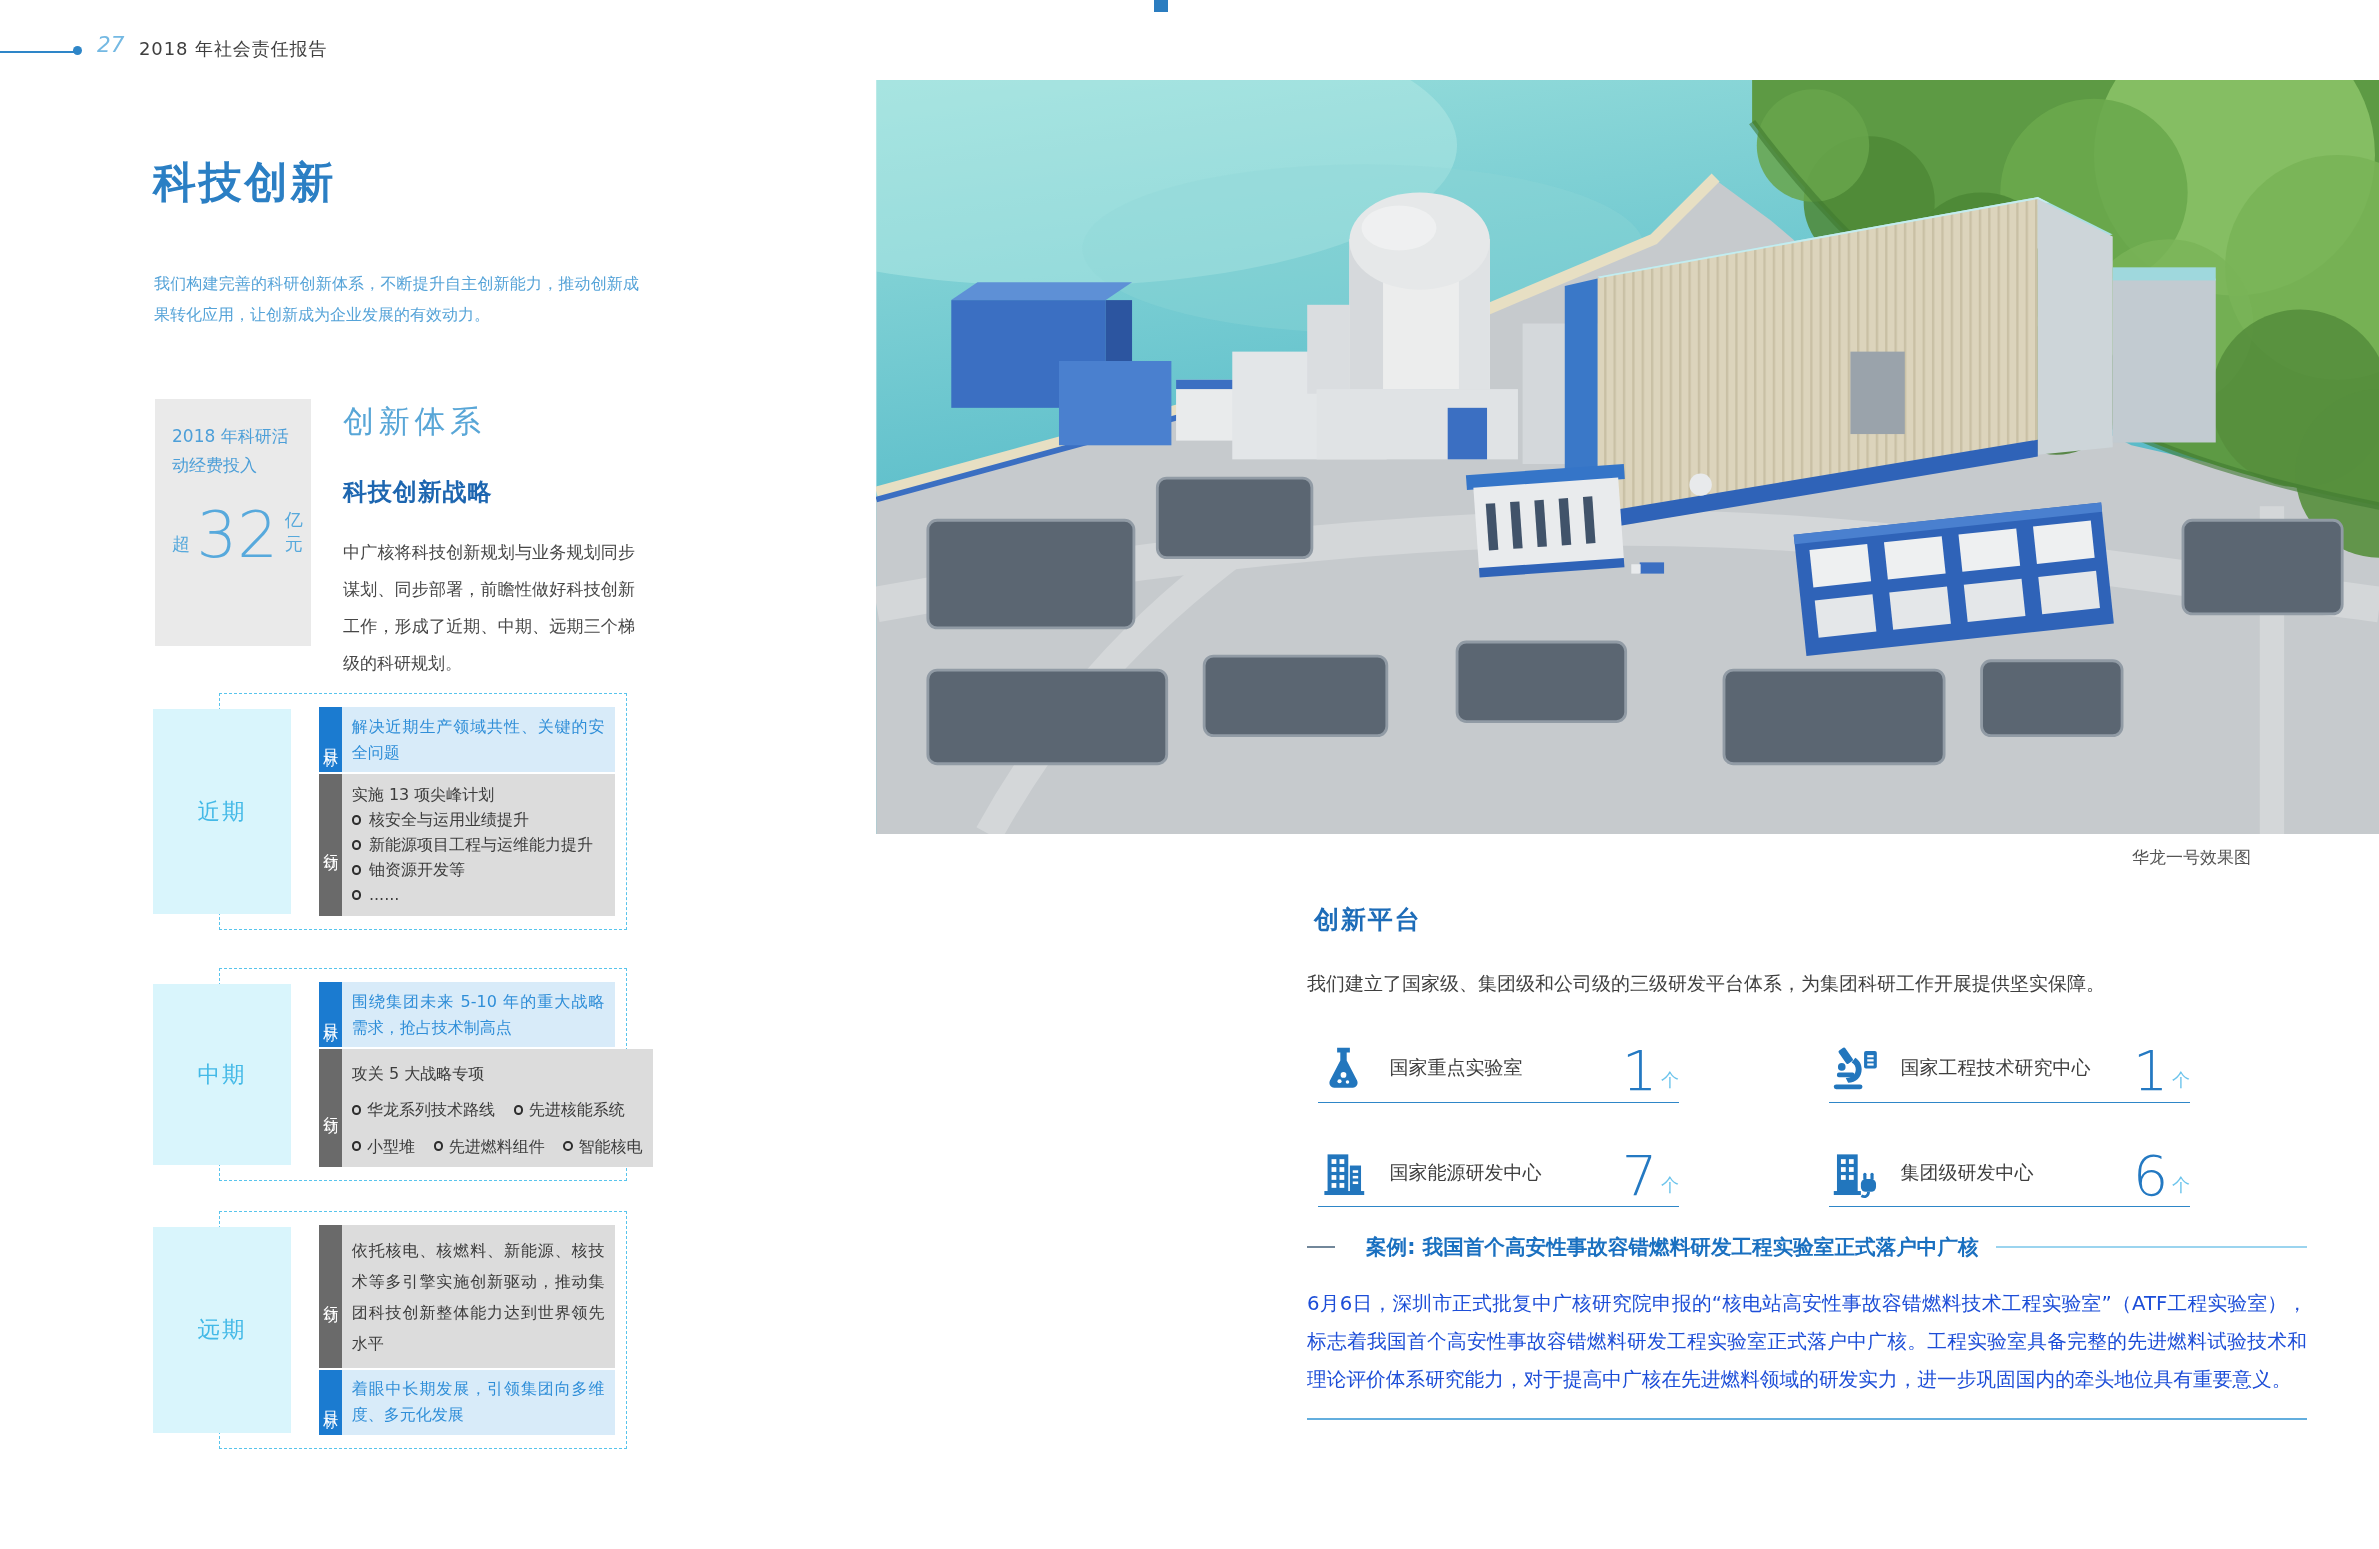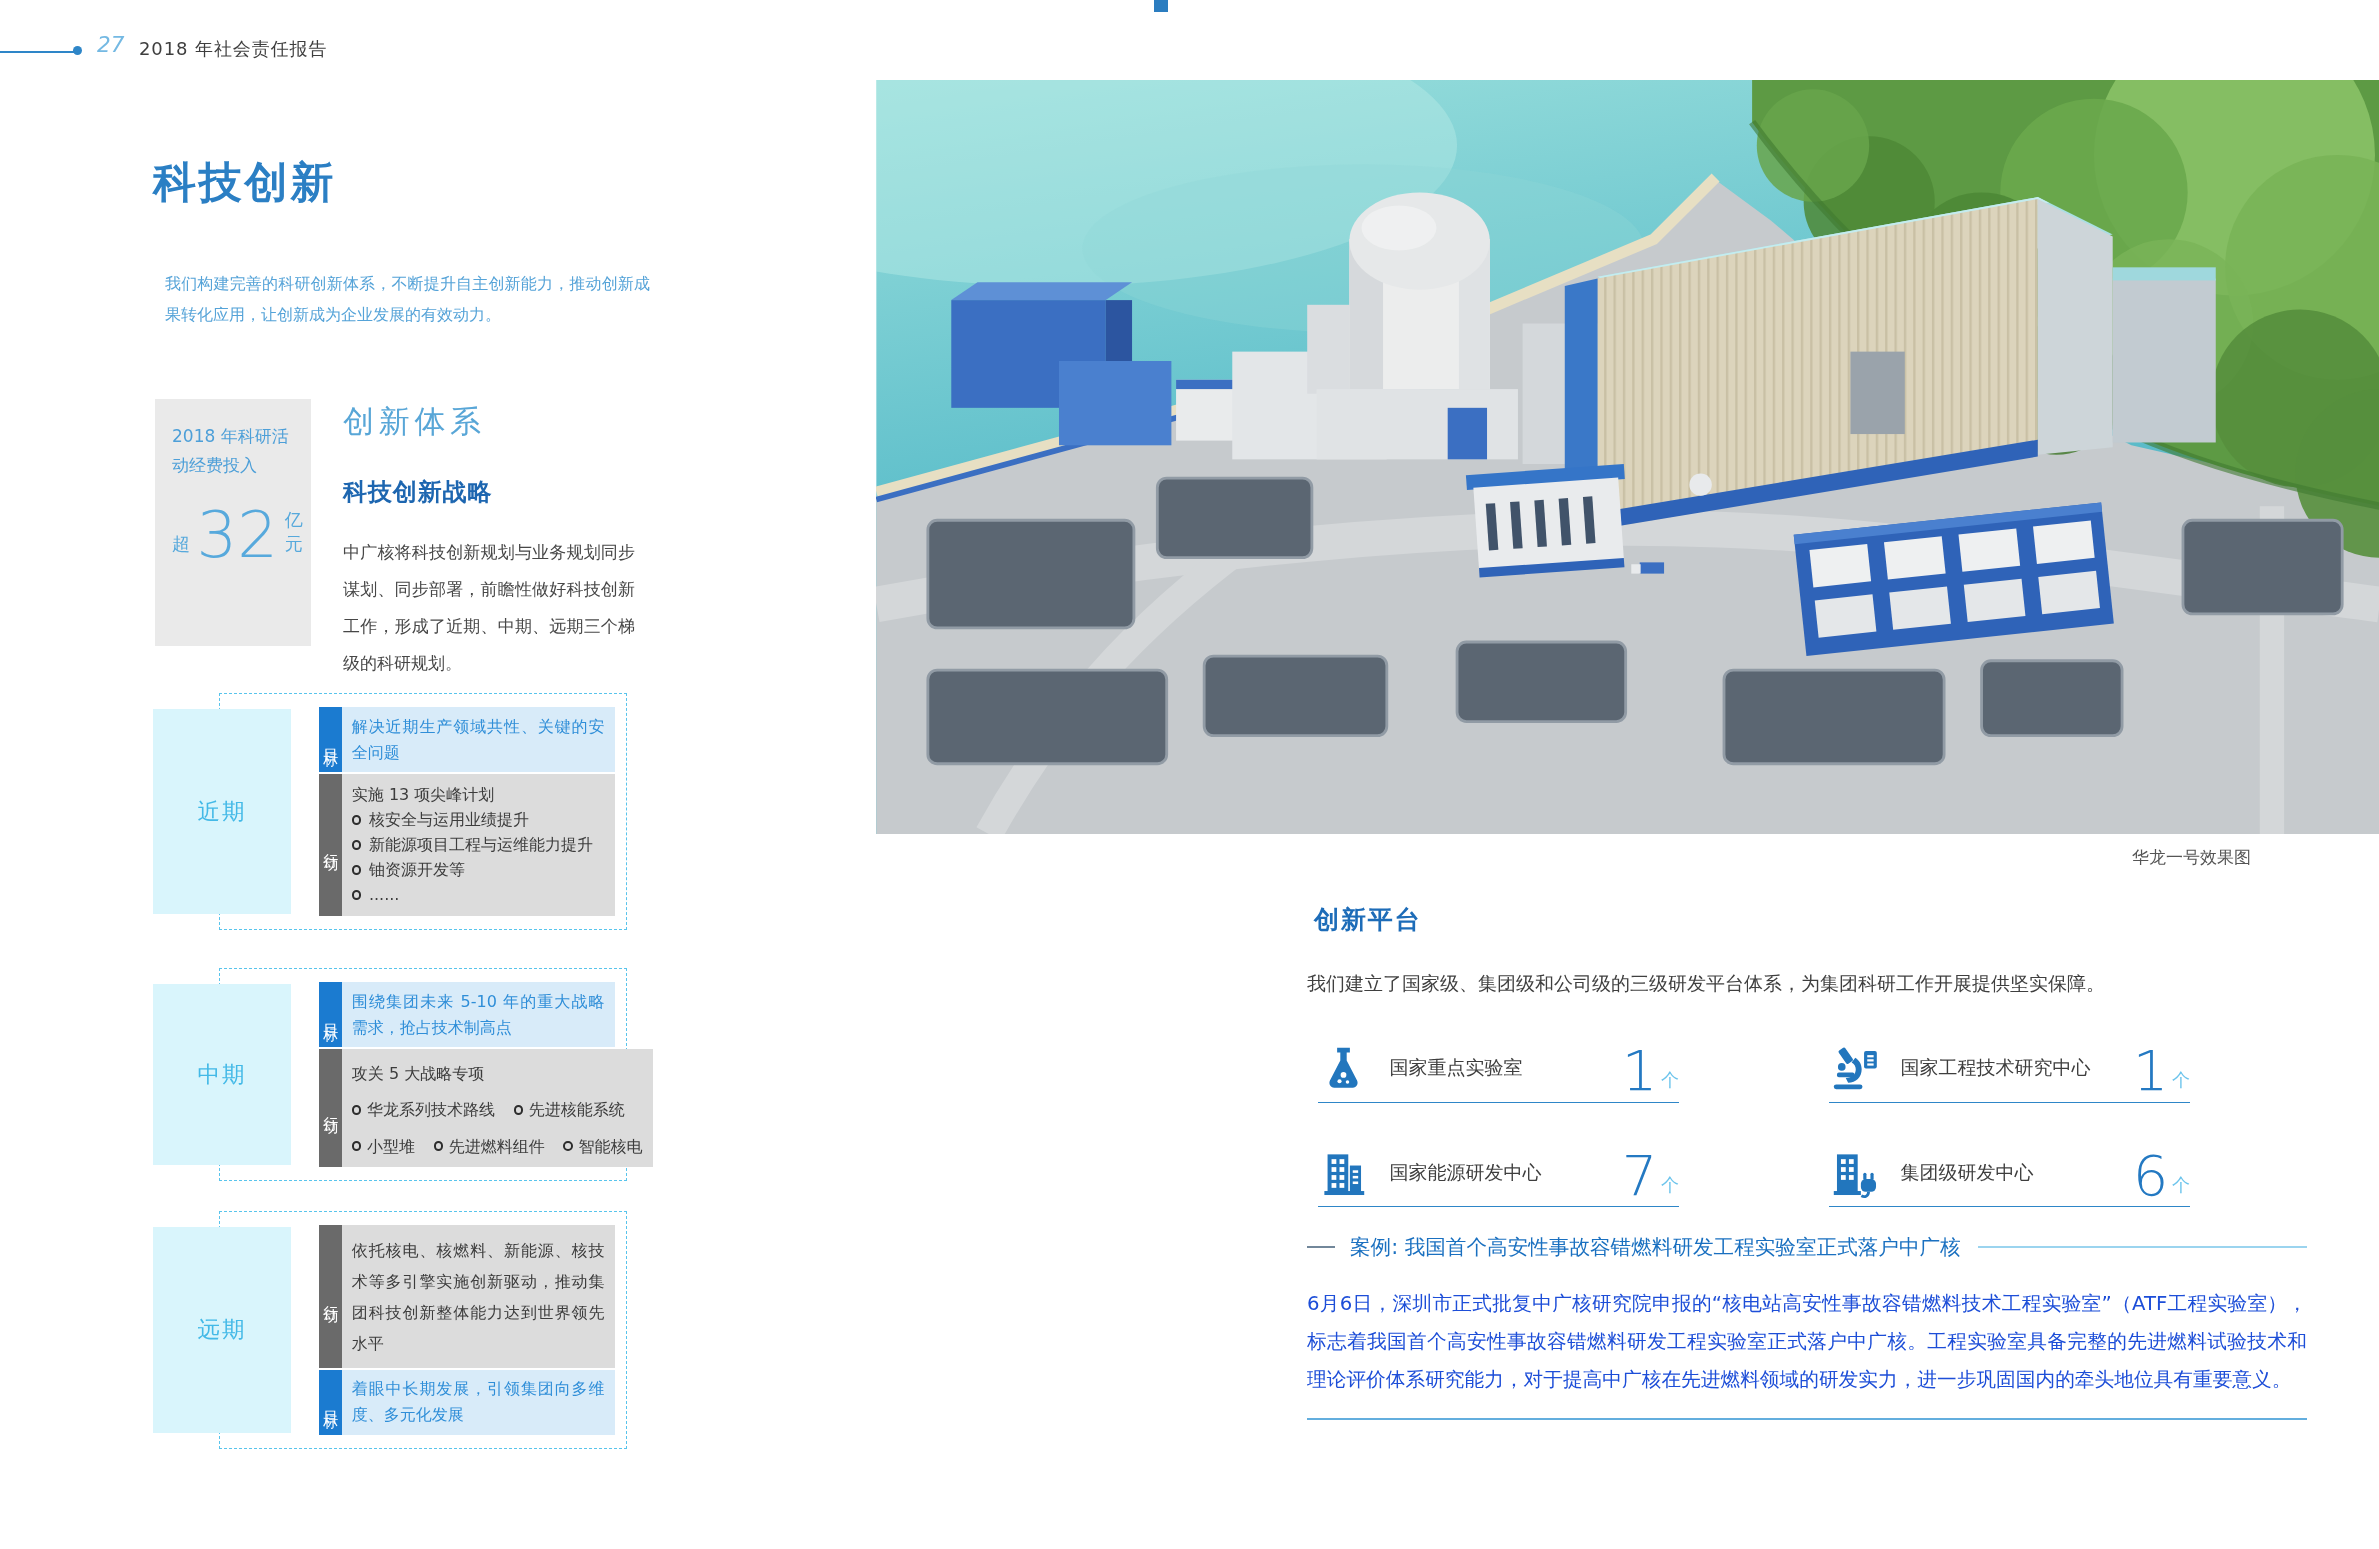--- a/index.html
+++ b/index.html
@@ -9,21 +9,21 @@
 
   
   .hrule{left:0;top:51px;width:75px;height:1.9px;background:#2e86c8;}
   .hdot{left:73px;top:46px;width:9.4px;height:9.4px;border-radius:50%;background:#2e86c8;}
   .pagenum{left:97px;top:32px;font-size:21.5px;font-style:italic;color:#74b9e3;}
   .reporttitle{left:139px;top:37px;font-size:18px;color:#3e3e3e;letter-spacing:0.9px;}
   .topmark{left:1154px;top:0;width:14px;height:12px;background:#2b7dc0;}
 
   
   .h1{left:153px;top:154px;font-size:43px;font-weight:bold;color:#2b7fc4;letter-spacing:2.8px;}
-  .intro{left:165px;top:268px;width:485px;font-size:16px;line-height:31px;color:#55a3d8;text-align:justify;}
+  .intro{left:154px;top:268px;width:485px;font-size:16px;line-height:31px;color:#55a3d8;text-align:justify;}
   .statbox{left:155px;top:399px;width:156px;height:247px;background:#eaeaea;box-sizing:border-box;padding:22.5px 17px;}
   .statbox .sblabel{font-size:17px;line-height:29px;color:#4d9fd8;}
   .statbox .sbrow{margin-top:28px;display:flex;align-items:flex-end;gap:6.6px;}
   .statbox .sbprefix,.statbox .sbunit{font-size:18px;color:#57a9dc;padding-bottom:5.6px;}
   .statbox .sbvalue{font-size:64px;line-height:54px;color:#57a9dc;font-weight:200;}
   .sysheading{left:343px;top:401px;font-size:31px;color:#58a6d7;letter-spacing:4.7px;}
   .subheading{left:343px;top:476px;font-size:24px;font-weight:bold;color:#1d66b0;letter-spacing:0.9px;}
   .syspara{left:343px;top:534px;width:292px;font-size:17px;line-height:37px;color:#474747;text-align:justify;}
 
   
@@ -57,21 +57,21 @@
   .stat{display:flex;align-items:flex-end;border-bottom:1.9px solid #2e86c8;padding-bottom:5.6px;height:79px;}
   .stat .sicon{width:51px;height:51px;flex:none;margin-bottom:1.9px;}
   .stat .slabel{font-size:19px;color:#3e3e3e;margin-left:20.6px;margin-bottom:15px;}
   .stat .snum{margin-left:auto;font-size:56px;line-height:51px;color:#2479c2;font-weight:200;}
   .stat .sunit{font-size:18px;color:#6cc4ec;margin-left:3.7px;margin-bottom:3.7px;}
 
   
   .case{left:1307px;top:1233px;width:1000px;}
   .casetitlerow{display:flex;align-items:center;}
   .casedash{width:28px;height:2.8px;background:#72879a;flex:none;margin-right:15px;}
-  .casetitle{font-size:20.6px;font-weight:normal;color:#1a70c0;white-space:nowrap;}
+  .casetitle{font-size:20.6px;font-weight:bold;color:#1a70c0;white-space:nowrap;margin-left:16px;}
   .caseline{flex:1;height:1.9px;background:#9bd4ef;margin-left:17px;}
   .casebody{margin-top:24px;font-size:19.7px;line-height:38px;color:#1d4ed8;text-align:justify;}
   .caserule{margin-top:19px;height:1.9px;background:#63aede;}
 </style>
 </head>
 <body>
 
 <div class="page">
 
   <div class="abs hrule"></div>

